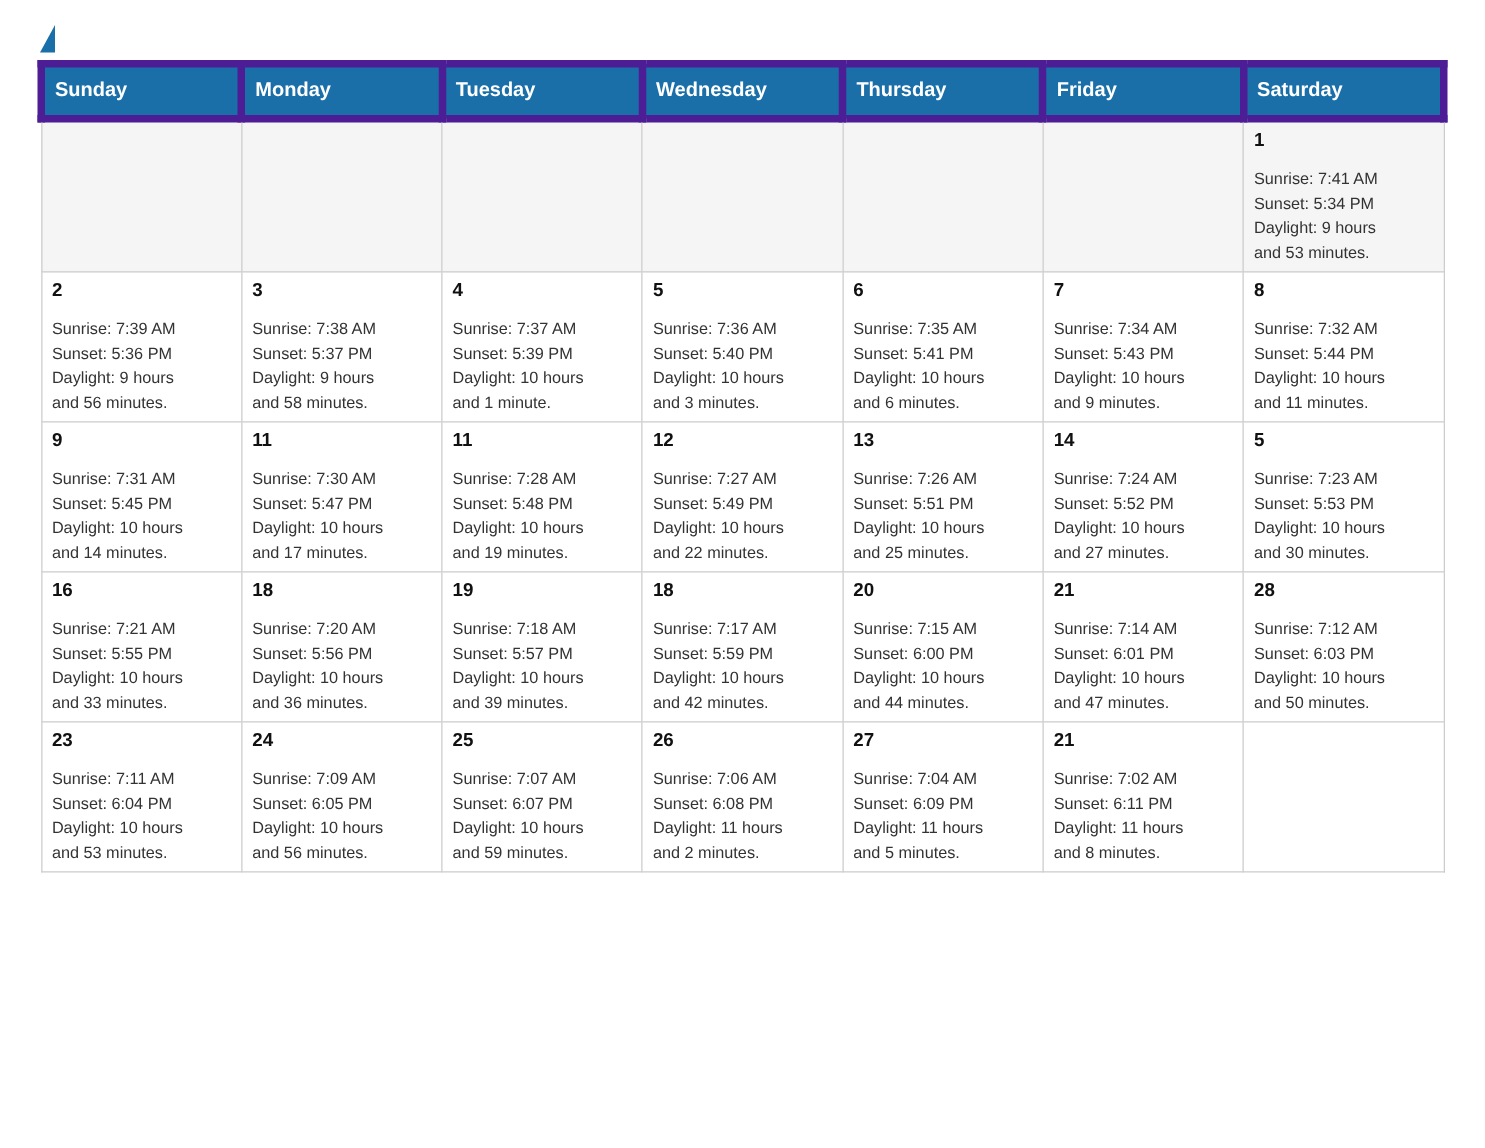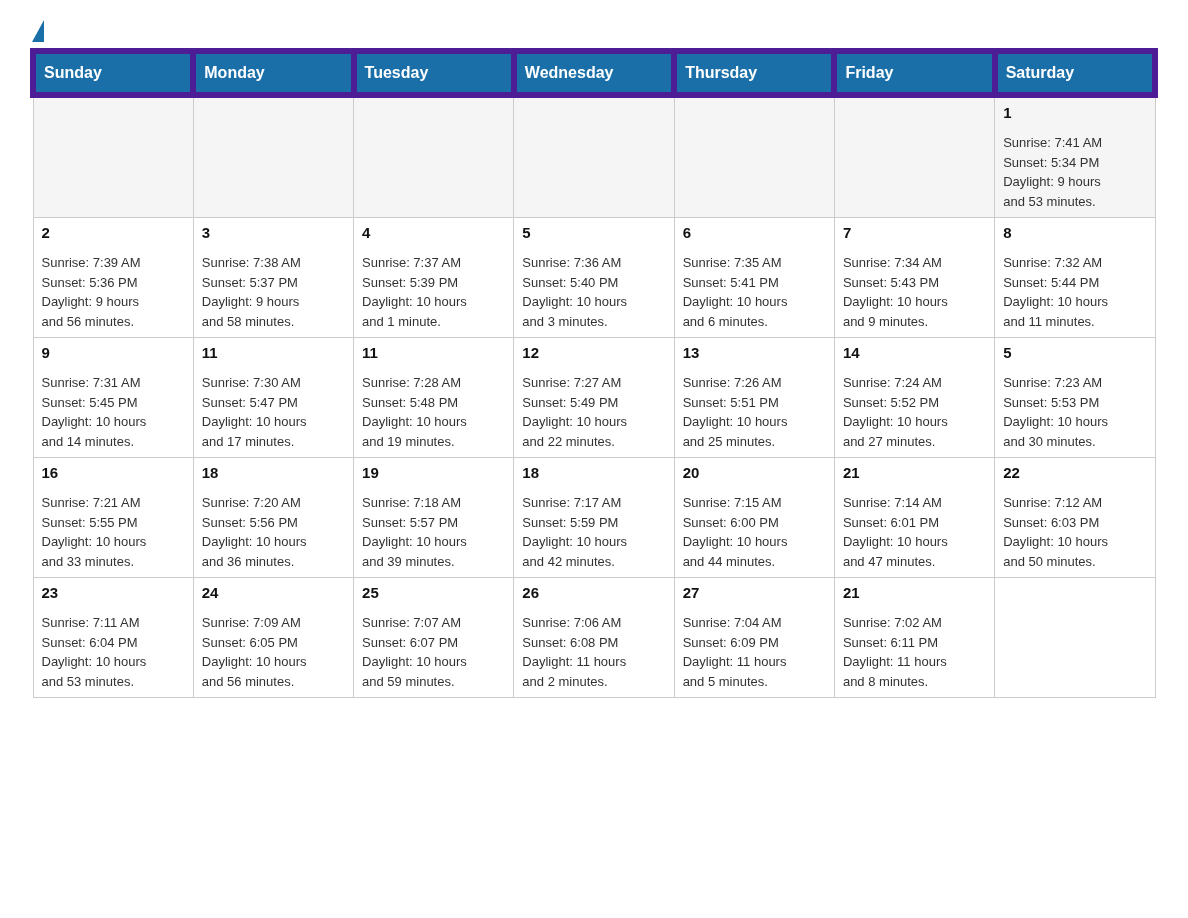--- a/index.html
+++ b/index.html
@@ -227,21 +227,21 @@
         </td>
         <td>
           <span class="day-number">20</span>
           <div class="day-info">Sunrise: 7:15 AM<br>Sunset: 6:00 PM<br>Daylight: 10 hours<br>and 44 minutes.</div>
         </td>
         <td>
           <span class="day-number">21</span>
           <div class="day-info">Sunrise: 7:14 AM<br>Sunset: 6:01 PM<br>Daylight: 10 hours<br>and 47 minutes.</div>
         </td>
         <td>
-          <span class="day-number">22</span>
+          <span class="day-number">28</span>
           <div class="day-info">Sunrise: 7:12 AM<br>Sunset: 6:03 PM<br>Daylight: 10 hours<br>and 50 minutes.</div>
         </td>
       </tr>
       <tr>
         <td>
           <span class="day-number">23</span>
           <div class="day-info">Sunrise: 7:11 AM<br>Sunset: 6:04 PM<br>Daylight: 10 hours<br>and 53 minutes.</div>
         </td>
         <td>
           <span class="day-number">24</span>

